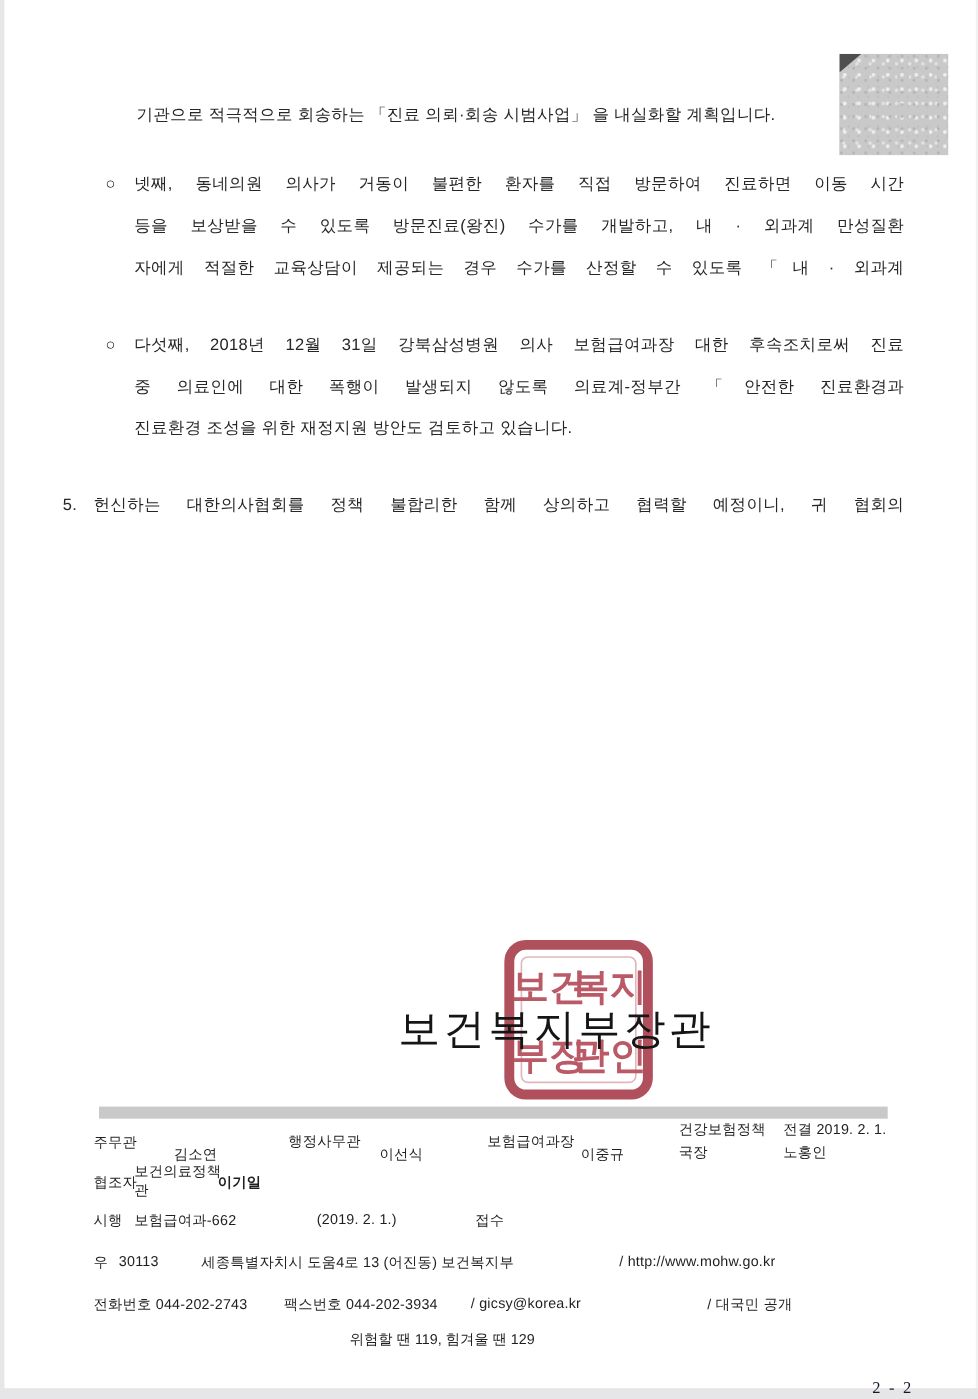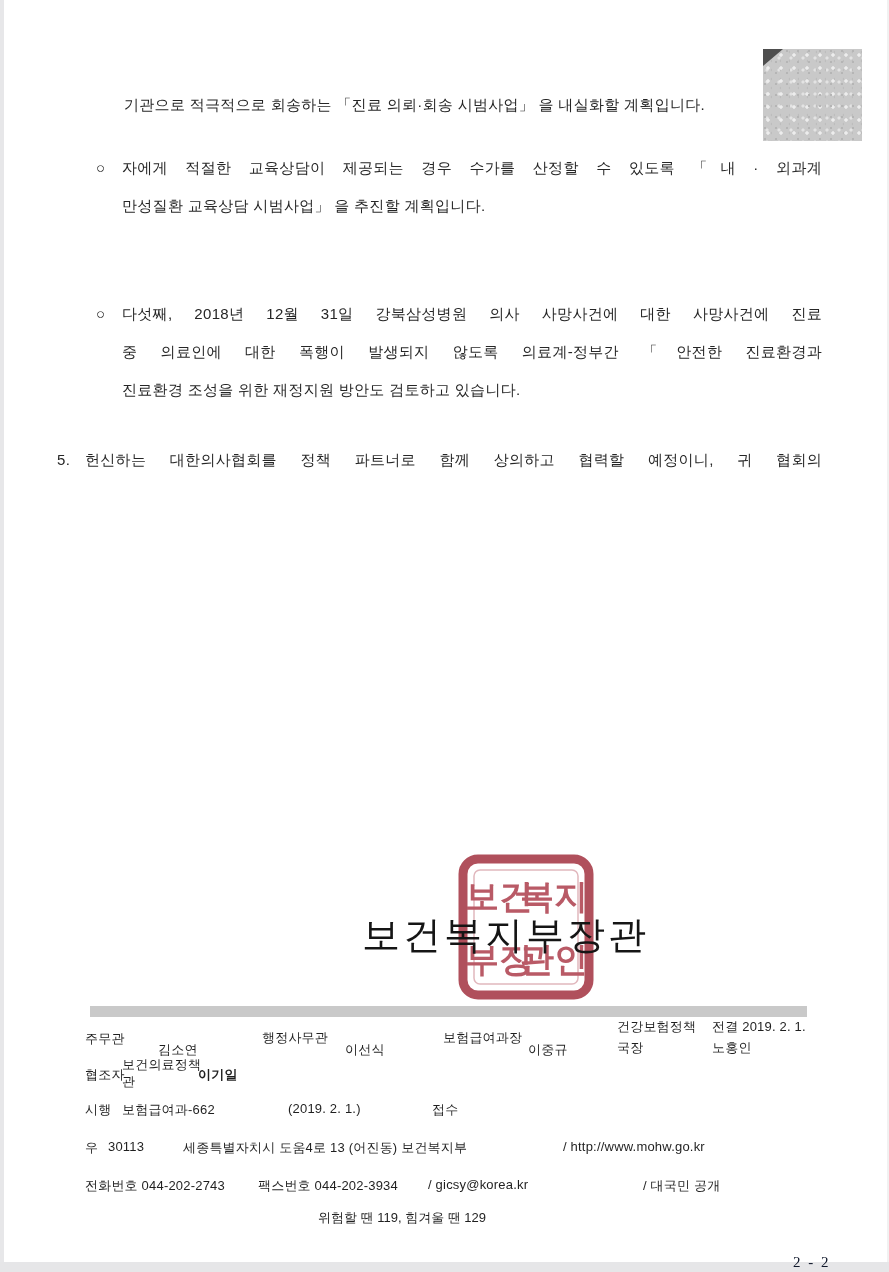--- a/index.html
+++ b/index.html
@@ -60,38 +60,39 @@
   <div class="noise-corner"></div>
 </div>
 
 <div class="para" style="left:124px;top:82px;width:700px;">
   <div class="bline">기관으로 적극적으로 회송하는 「진료 의뢰·회송 시범사업」 을 내실화할 계획입니다.</div>
 </div>
 
 <div class="para" style="left:96px;top:145px;width:726px;">
   <span class="marker">○</span>
   <div class="lines" style="margin-left:26px;">
+    <div class="bline just">넷째, 동네의원 의사가 거동이 불편한 환자를 직접 방문하여 진료하면 이동 시간</div>
+    <div class="bline just">등을 보상받을 수 있도록 방문진료(왕진) 수가를 개발하고, 내 · 외과계 만성질환</div>
     <div class="bline just">자에게 적절한 교육상담이 제공되는 경우 수가를 산정할 수 있도록 「내 · 외과계</div>
-    <div class="bline">만성질환 교육상담 시범사업」 을 추진할 계획입니다.</div>
   </div>
 </div>
 
 <div class="para" style="left:96px;top:291px;width:726px;">
   <span class="marker">○</span>
   <div class="lines" style="margin-left:26px;">
-    <div class="bline just">다섯째, 2018년 12월 31일 강북삼성병원 의사 사망사건에 대한 사망사건에 진료</div>
+    <div class="bline just">다섯째, 2018년 12월 31일 강북삼성병원 의사 보험급여과장 대한 후속조치로써 진료</div>
     <div class="bline just">중 의료인에 대한 폭행이 발생되지 않도록 의료계-정부간 「안전한 진료환경과</div>
     <div class="bline">진료환경 조성을 위한 재정지원 방안도 검토하고 있습니다.</div>
   </div>
 </div>
 
 <div class="para" style="left:57px;top:437px;width:765px;">
   <span class="marker">5.</span>
   <div class="lines" style="margin-left:28px;">
-    <div class="bline just">헌신하는 대한의사협회를 정책 파트너로 함께 상의하고 협력할 예정이니, 귀 협회의</div>
+    <div class="bline just">헌신하는 대한의사협회를 정책 불합리한 함께 상의하고 협력할 예정이니, 귀 협회의</div>
   </div>
 </div>
 
 <div class="sig-title">보건복지부장관</div>
 
 <svg class="seal" viewBox="0 0 138 148">
   <rect x="6" y="6" width="126" height="136" rx="15" ry="15" fill="none" stroke="#ab4350" stroke-width="9"></rect>
   <rect x="17" y="17" width="104" height="114" rx="6" ry="6" fill="none" stroke="#b95562" stroke-width="1.5" opacity="0.45"></rect>
   <text x="42" y="55" text-anchor="middle" font-family="Liberation Serif, DejaVu Serif, serif" font-size="34" font-weight="bold" fill="#b44e5b">보건</text>
   <text x="97" y="55" text-anchor="middle" font-family="Liberation Serif, DejaVu Serif, serif" font-size="34" font-weight="bold" fill="#b44e5b">복지</text>

